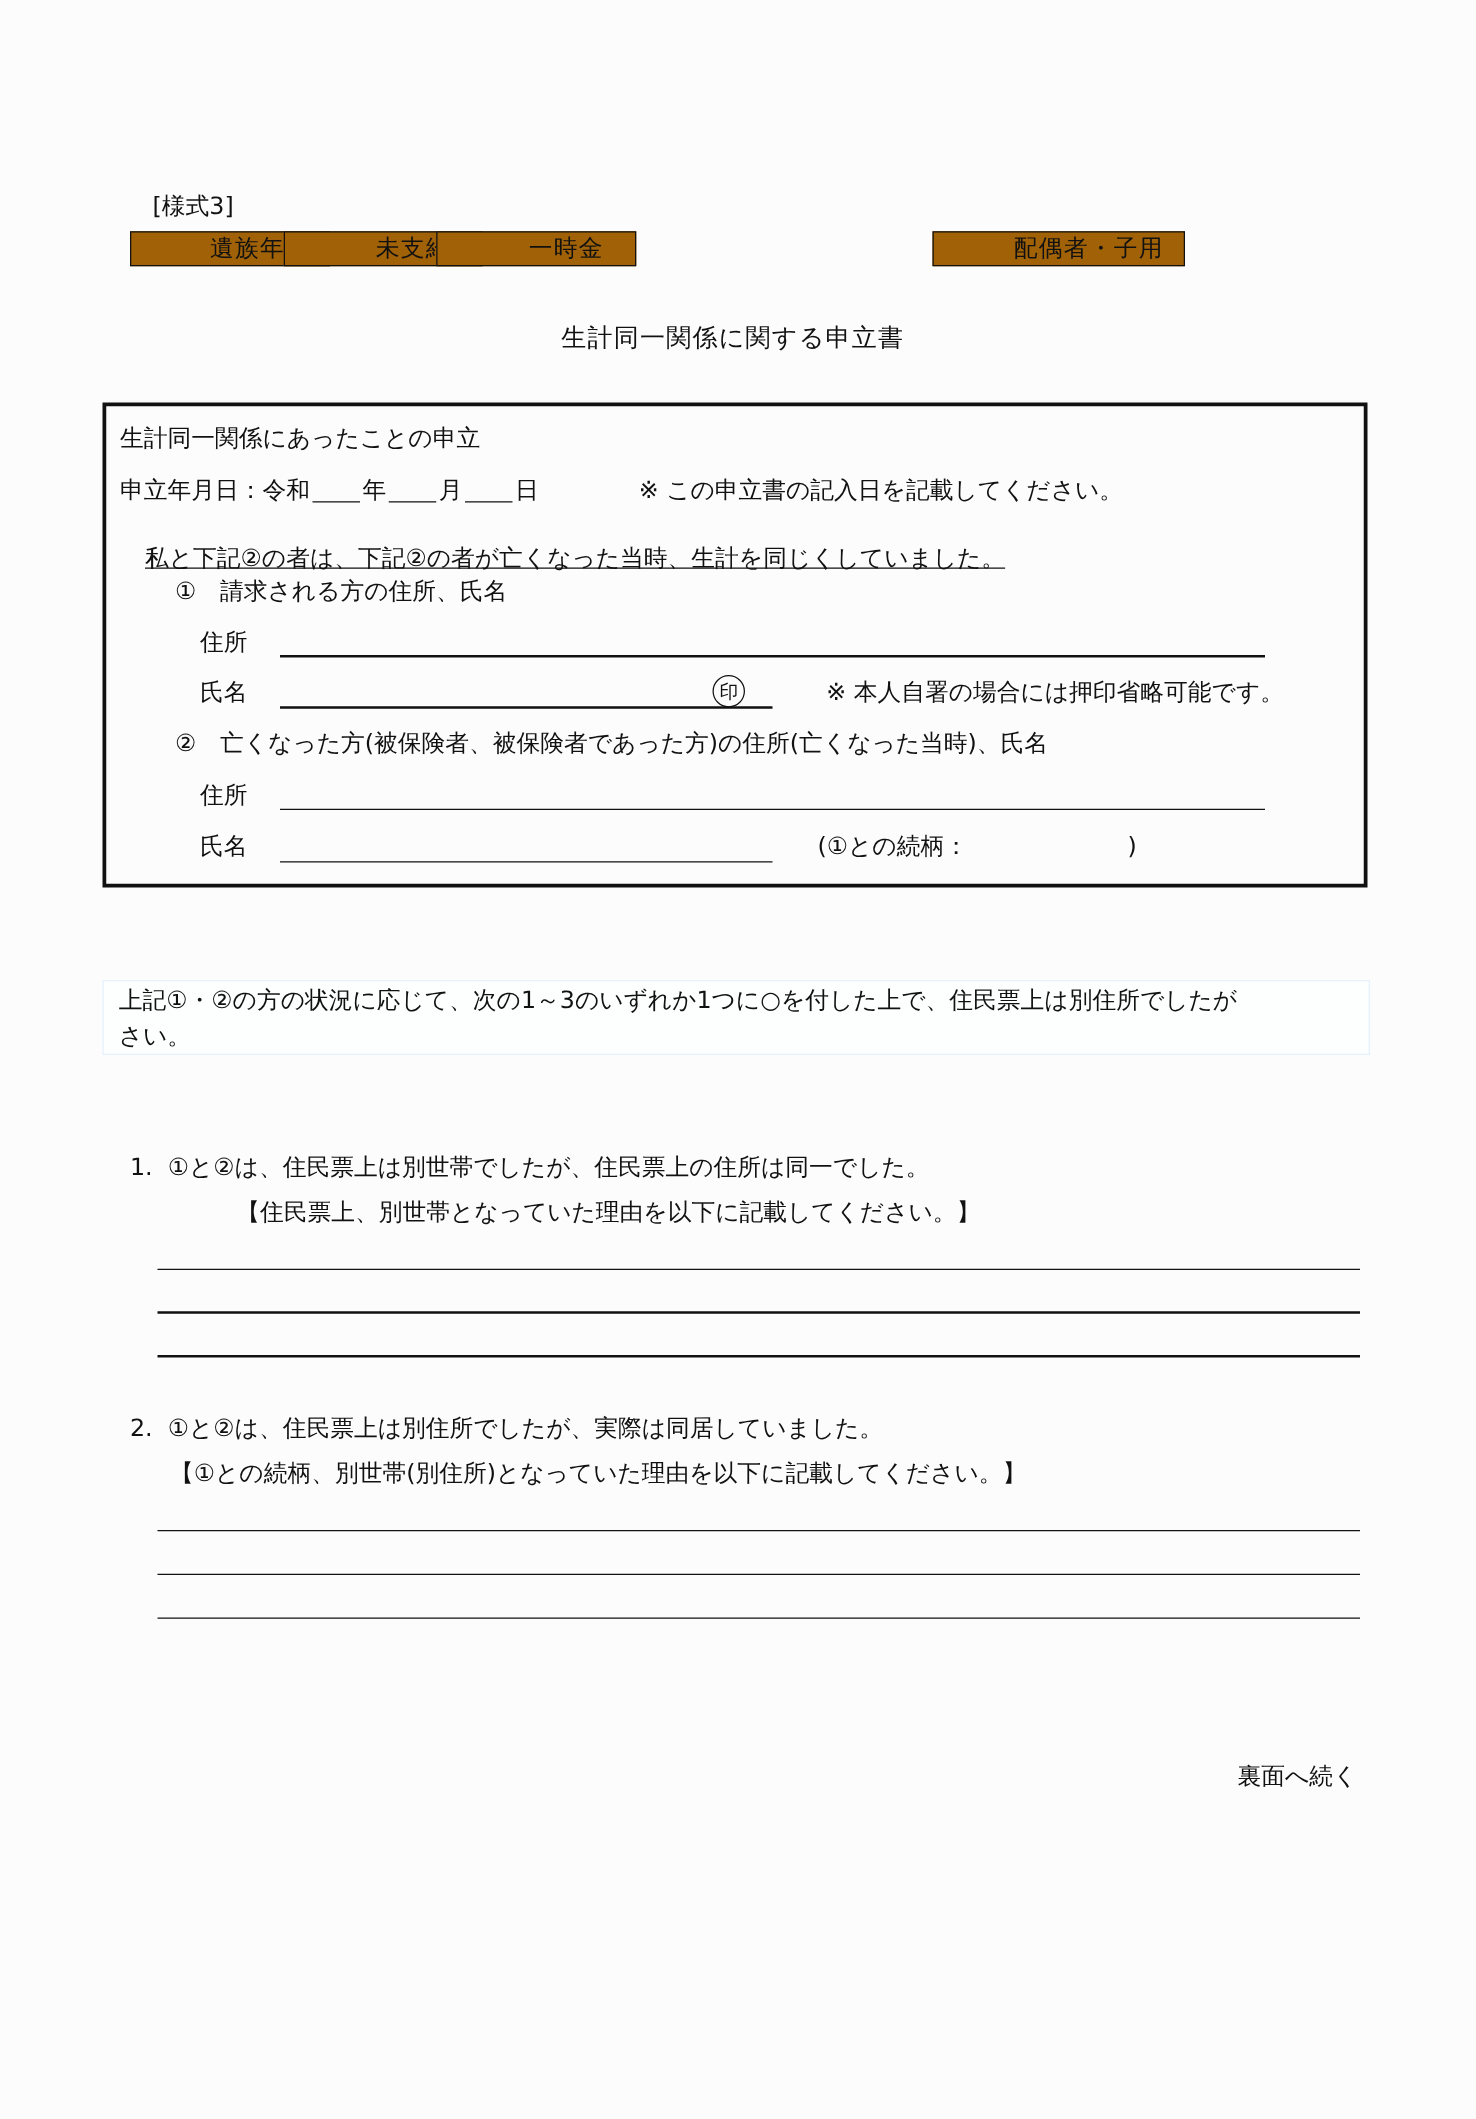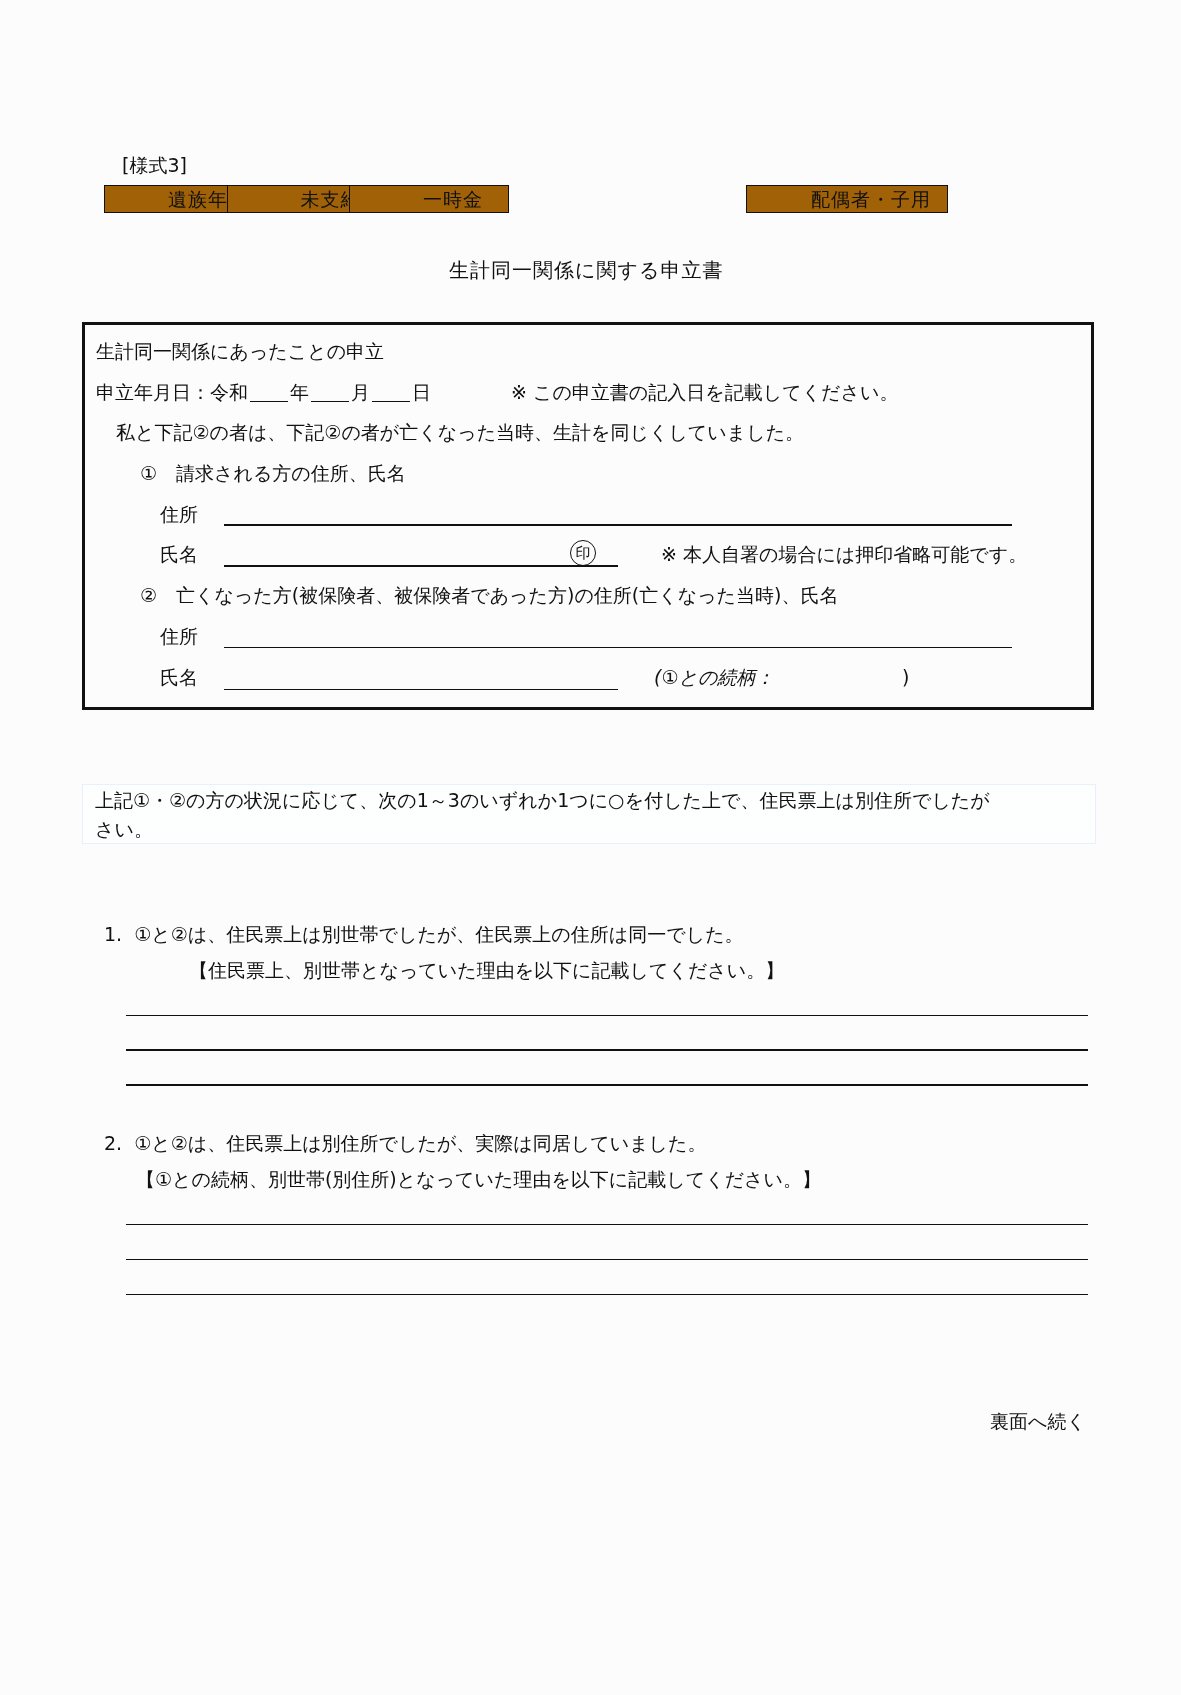--- a/index.html
+++ b/index.html
@@ -54,42 +54,42 @@
 
 <div class="main-box"></div>
 
 <div class="abs" style="left:96px; top:342px;">生計同一関係にあったことの申立</div>
 
 <div class="abs" style="left:96px; top:383px;">
   <span>申立年月日：令和</span><span class="blank"></span><span>年</span><span class="blank"></span><span>月</span><span class="blank"></span><span>日</span>
 </div>
 <div class="abs" style="left:511px; top:383px;">※ この申立書の記入日を記載してください。</div>
 
-<div class="abs" style="left:116px; top:423px;">私と下記②の者は、下記②の者が亡くなった当時、生計を同じくしていました。</div>
+<div class="abs" style="left:116px; top:438px;text-decoration:underline;">私と下記②の者は、下記②の者が亡くなった当時、生計を同じくしていました。</div>
 
 <div class="abs" style="left:140px; top:464px;">①　請求される方の住所、氏名</div>
 
 <div class="abs" style="left:160px; top:505px;">住所</div>
 <div class="line" style="left:224px; top:524px; width:788px; height:2px;"></div>
 
 <div class="abs" style="left:160px; top:545px;">氏名</div>
 <div class="line" style="left:224px; top:565px; width:394px; height:2px;"></div>
 <div class="abs" style="left:570px; top:540px;">
   <span class="seal">印</span>
 </div>
 <div class="abs" style="left:661px; top:545px;">※ 本人自署の場合には押印省略可能です。</div>
 
 <div class="abs" style="left:140px; top:586px;">②　亡くなった方(被保険者、被保険者であった方)の住所(亡くなった当時)、氏名</div>
 
 <div class="abs" style="left:160px; top:627px;">住所</div>
 <div class="line" style="left:224px; top:647px; width:788px; height:1px;"></div>
 
 <div class="abs" style="left:160px; top:668px;">氏名</div>
 <div class="line" style="left:224px; top:689px; width:394px; height:1px;"></div>
-<div class="abs" style="left:654px; top:668px;font-style:italic;">(①との続柄：</div>
+<div class="abs" style="left:654px; top:668px;">(①との続柄：</div>
 <div class="abs" style="left:800px; top:664px; width:100px; height:24px;"></div>
 <div class="abs" style="left:902px; top:668px;">)</div>
 
 <div class="instr-box"></div>
 <div class="abs" style="left:95px; top:791px;">
   <span>上記①・②の方の状況に応じて、</span><span class="u">次の1～3のいずれか1つに○</span><span>を付した上で、住民票上は別住所でしたが</span>
 </div>
 <div class="abs" style="left:95px; top:820px;">さい。</div>
 
 <div class="abs" style="left:104px; top:925px;">

